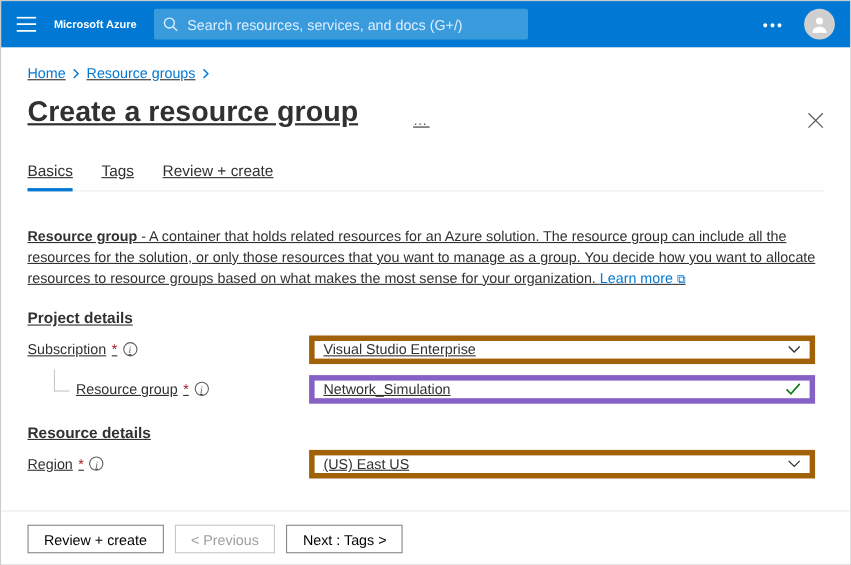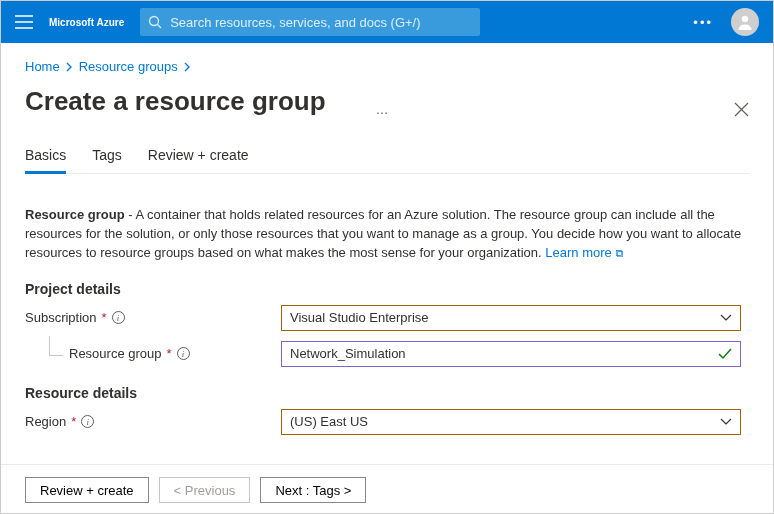--- a/index.html
+++ b/index.html
@@ -27,28 +27,28 @@
   .desc b { font-weight: 600; }
   .desc a { color: #0078d4; text-decoration: none; }
   .ext-icon { color: #0078d4; font-size: 11px; }
   .section-h { font-weight: 600; font-size: 14px; margin: 8px 0 8px; }
   .form-row { display: flex; align-items: center; margin-bottom: 10px; }
   .form-label { width: 256px; display: flex; align-items: center; gap: 5px; font-size: 13px; }
   .form-label.indent { padding-left: 44px; position: relative; }
   .tree-line { position: absolute; left: 24px; top: -10px; width: 14px; height: 20px; border-left: 1px solid #c8c6c4; border-bottom: 1px solid #c8c6c4; }
   .req { color: #a4262c; }
   .info-icon { width: 13px; height: 13px; border: 1px solid #605e5c; border-radius: 50%; display: inline-flex; align-items: center; justify-content: center; font-size: 9px; color: #605e5c; cursor: pointer; font-family: Georgia, serif; font-style: italic; }
-  .select-box, .text-input { flex: 1; max-width: 460px; height: 26px; border: 1px solid #a16207; display: flex; align-items: center; padding: 0 8px; font-size: 13px; background: #fff; cursor: pointer; position: relative; }
+  .select-box, .text-input { flex: 1; max-width: 460px; height: 26px; border: 5px solid #a16207; display: flex; align-items: center; padding: 0 8px; font-size: 13px; background: #fff; cursor: pointer; position: relative; }
   .select-box .chev { margin-left: auto; }
   .text-input { border-color: #8661c5; }
   .text-input .check { margin-left: auto; color: #107c10; }
   .footer { position: absolute; left: 0; right: 0; bottom: 0; border-top: 1px solid #edebe9; padding: 12px 24px; display: flex; gap: 10px; background: #fff; }
   .btn { height: 26px; padding: 0 14px; border: 1px solid #8a8886; background: #fff; font-size: 13px; cursor: pointer; }
   .btn.disabled { color: #a19f9d; border-color: #c8c6c4; cursor: default; }
-  .main-area { position: relative; height: 472px; }
+  .main-area { position: relative; height: 472px; text-decoration: underline; }
   svg { display: block; }
 </style>
 </head>
 <body>
 
 <div class="topbar">
   <span class="hamburger">
     <svg width="18" height="14" viewBox="0 0 18 14">
         <path d="M0 1h18M0 7h18M0 13h18" stroke="#fff" stroke-width="1.6"></path>
       </svg>

